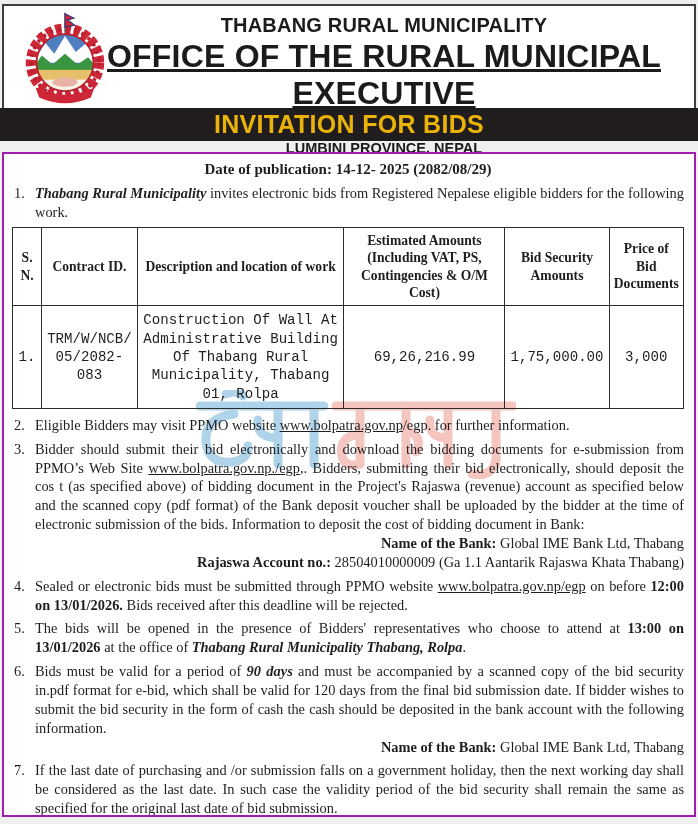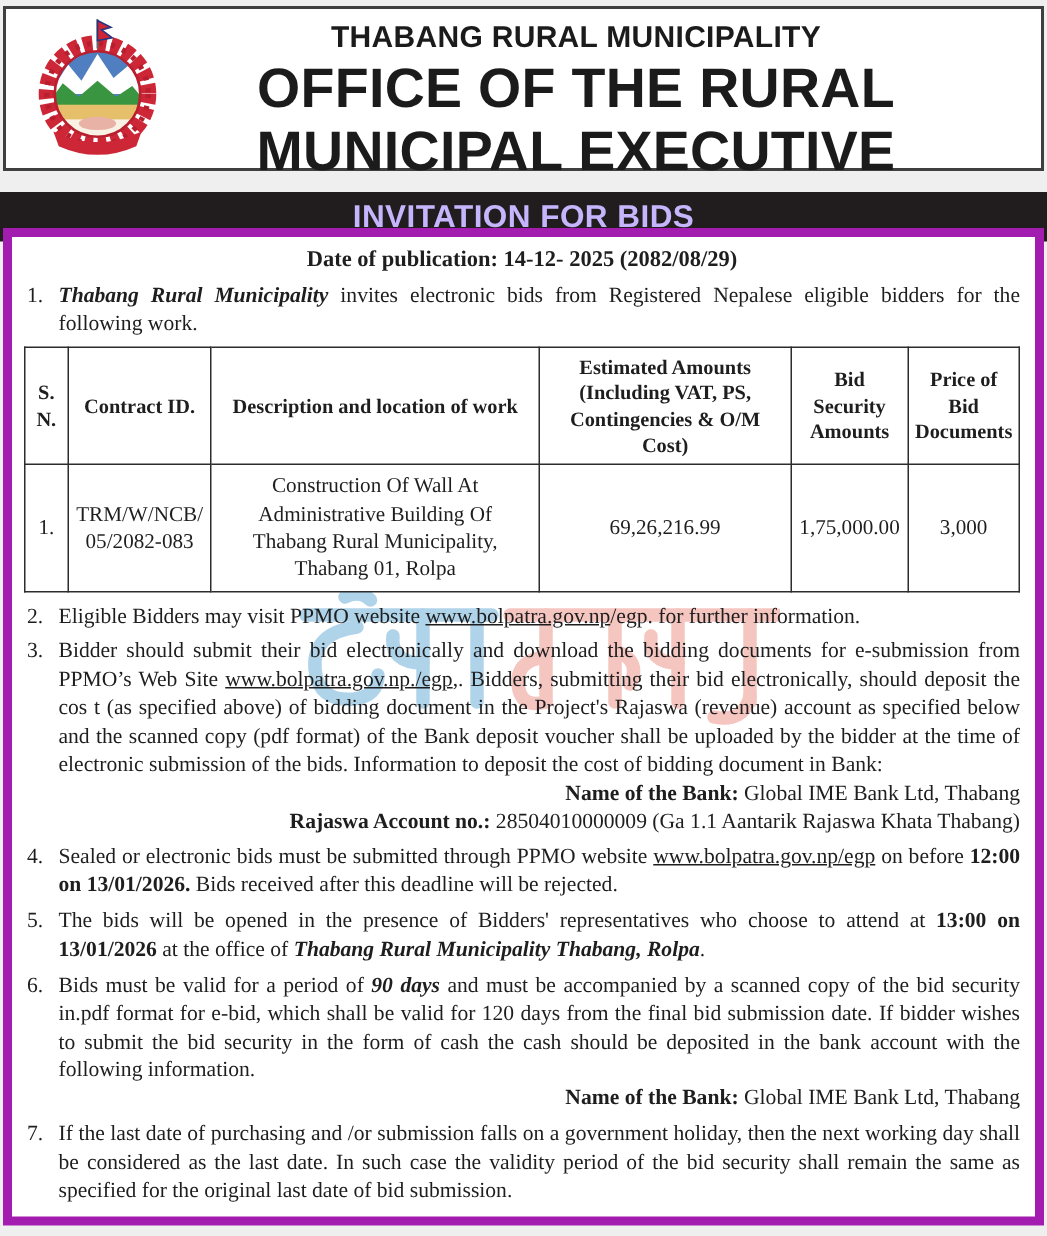--- a/index.html
+++ b/index.html
@@ -17,36 +17,36 @@
   .header-box {
     position: absolute; top: 4px; left: 2px; right: 2px; height: 110px;
     background: #fff; border: 2px solid #3f3f3f;
   }
   .emblem-wrap { position: absolute; left: 16px; top: 5px; width: 90px; height: 98px; }
   .header-text {
     position: absolute; left: 90px; right: 20px; top: 4px; text-align: center;
     font-family: "Liberation Sans", sans-serif; font-weight: bold; color: #1b1b1b;
   }
   .h-line1 { font-size: 20px; letter-spacing: 0.2px; margin-top: 4px; }
-  .h-line2 { font-size: 37px; letter-spacing: 0.2px; margin-top: 1px; }
+  .h-line2 { font-size: 32px; letter-spacing: 0.2px; margin-top: 1px; text-decoration: underline; }
   .h-line3 { font-size: 16px; margin-top: 4px; }
   .h-line4 { font-size: 14.5px; margin-top: 6px; }
 
   
   .title-bar {
-    position: absolute; top: 128px; left: 0; right: 0; height: 33px;
-    background: #211c1d; color: #c4b5fd; text-align: center;
+    position: absolute; top: 108px; left: 0; right: 0; height: 33px;
+    background: #211c1d; color: #eab308; text-align: center;
     font-family: "Liberation Sans", sans-serif; font-weight: bold;
-    font-size: 21px; line-height: 33px; letter-spacing: 0.3px;
+    font-size: 25px; line-height: 33px; letter-spacing: 0.3px;
   }
 
   
   .content-box {
     position: absolute; top: 152px; left: 2px; right: 2px; bottom: 7px;
-    background: #fff; border: 6px solid #a21caf;
+    background: #fff; border: 2px solid #a21caf;
     padding: 5px 10px 20px 8px; overflow: hidden;
   }
   .content-inner { position: relative; z-index: 1; }
 
   .pub-date {
     text-align: center; font-weight: bold; font-size: 15px;
     margin: 2px 0 6px 0;
   }
 
   .item { display: flex; margin-bottom: 5px; font-size: 14.4px; line-height: 1.31; }
@@ -64,21 +64,21 @@
     font-size: 14.1px;
     border-radius: 16px;
   }
   table.bids th, table.bids td {
     border: 1.6px solid #2c2c2c; vertical-align: middle;
   }
   table.bids th {
     font-weight: bold; text-align: center; padding: 4px 3px;
     font-size: 13.6px; line-height: 1.28;
   }
-  table.bids td { padding: 5px 5px; text-align: center; line-height: 1.3; }
+  table.bids td { padding: 5px 5px; text-align: center; line-height: 1.3; font-family: Liberation Mono, monospace; }
   td.desc { text-align: justify; padding: 5px 7px; }
   .col-sn { width: 4.4%; }
   .col-cid { width: 14%; }
   .col-desc { width: 34%; }
   .col-est { width: 26%; }
   .col-sec { width: 10.4%; }
   .col-price { width: 11.2%; }
 
   
   .watermark {

